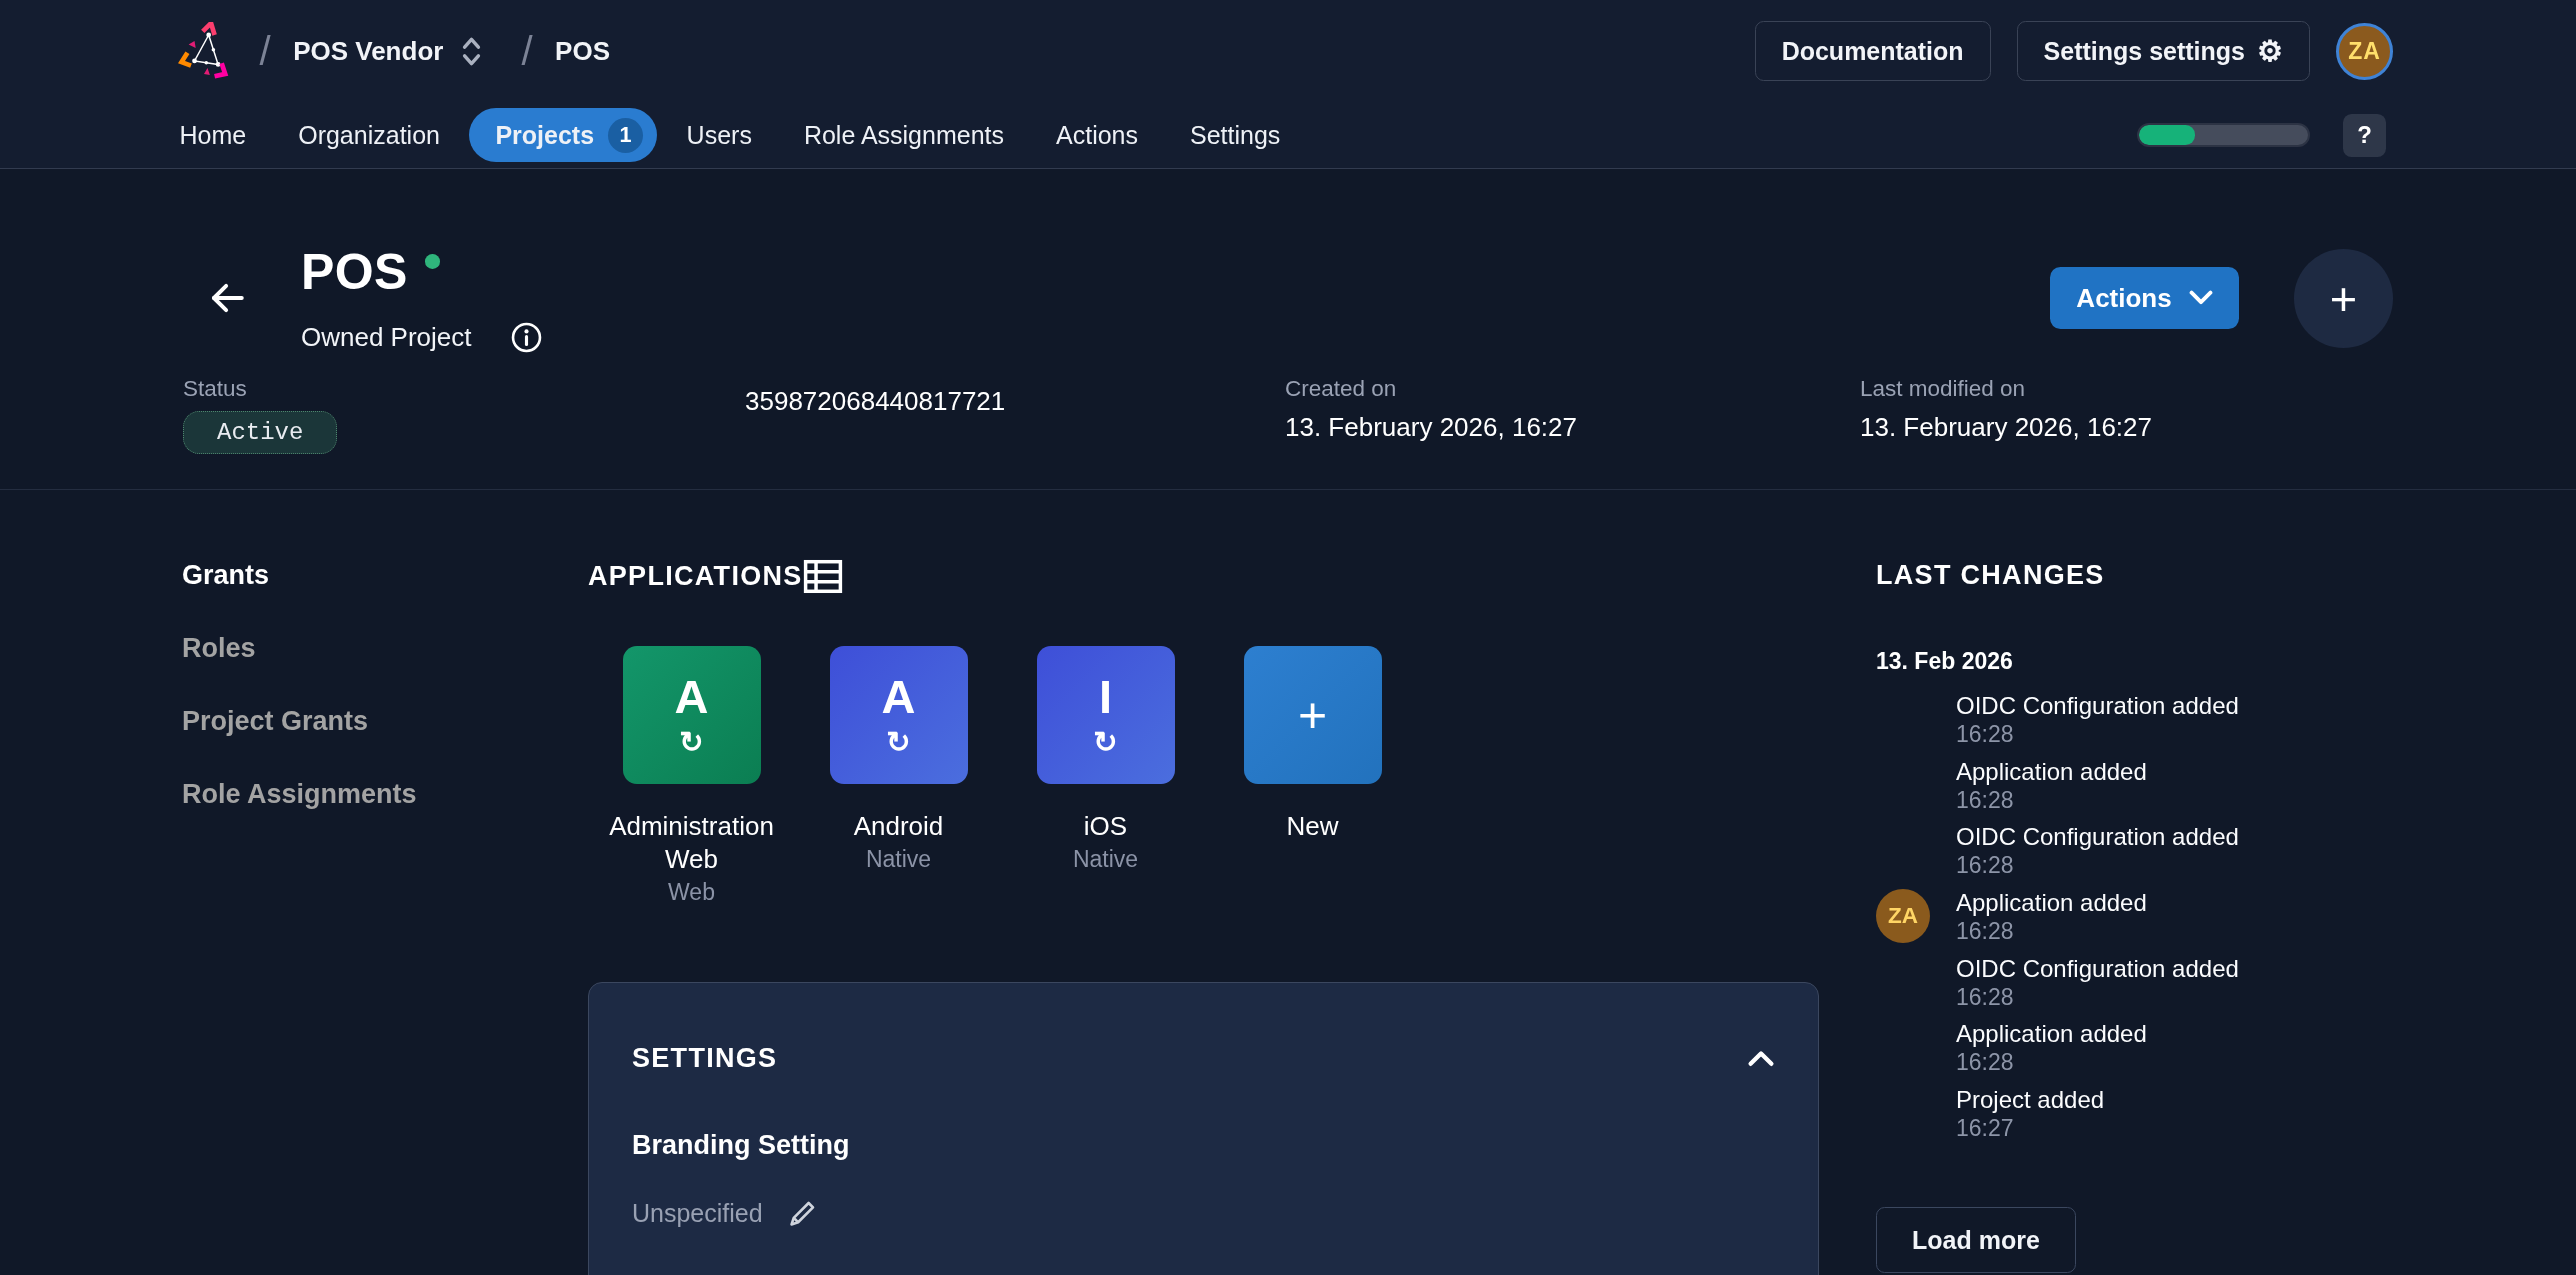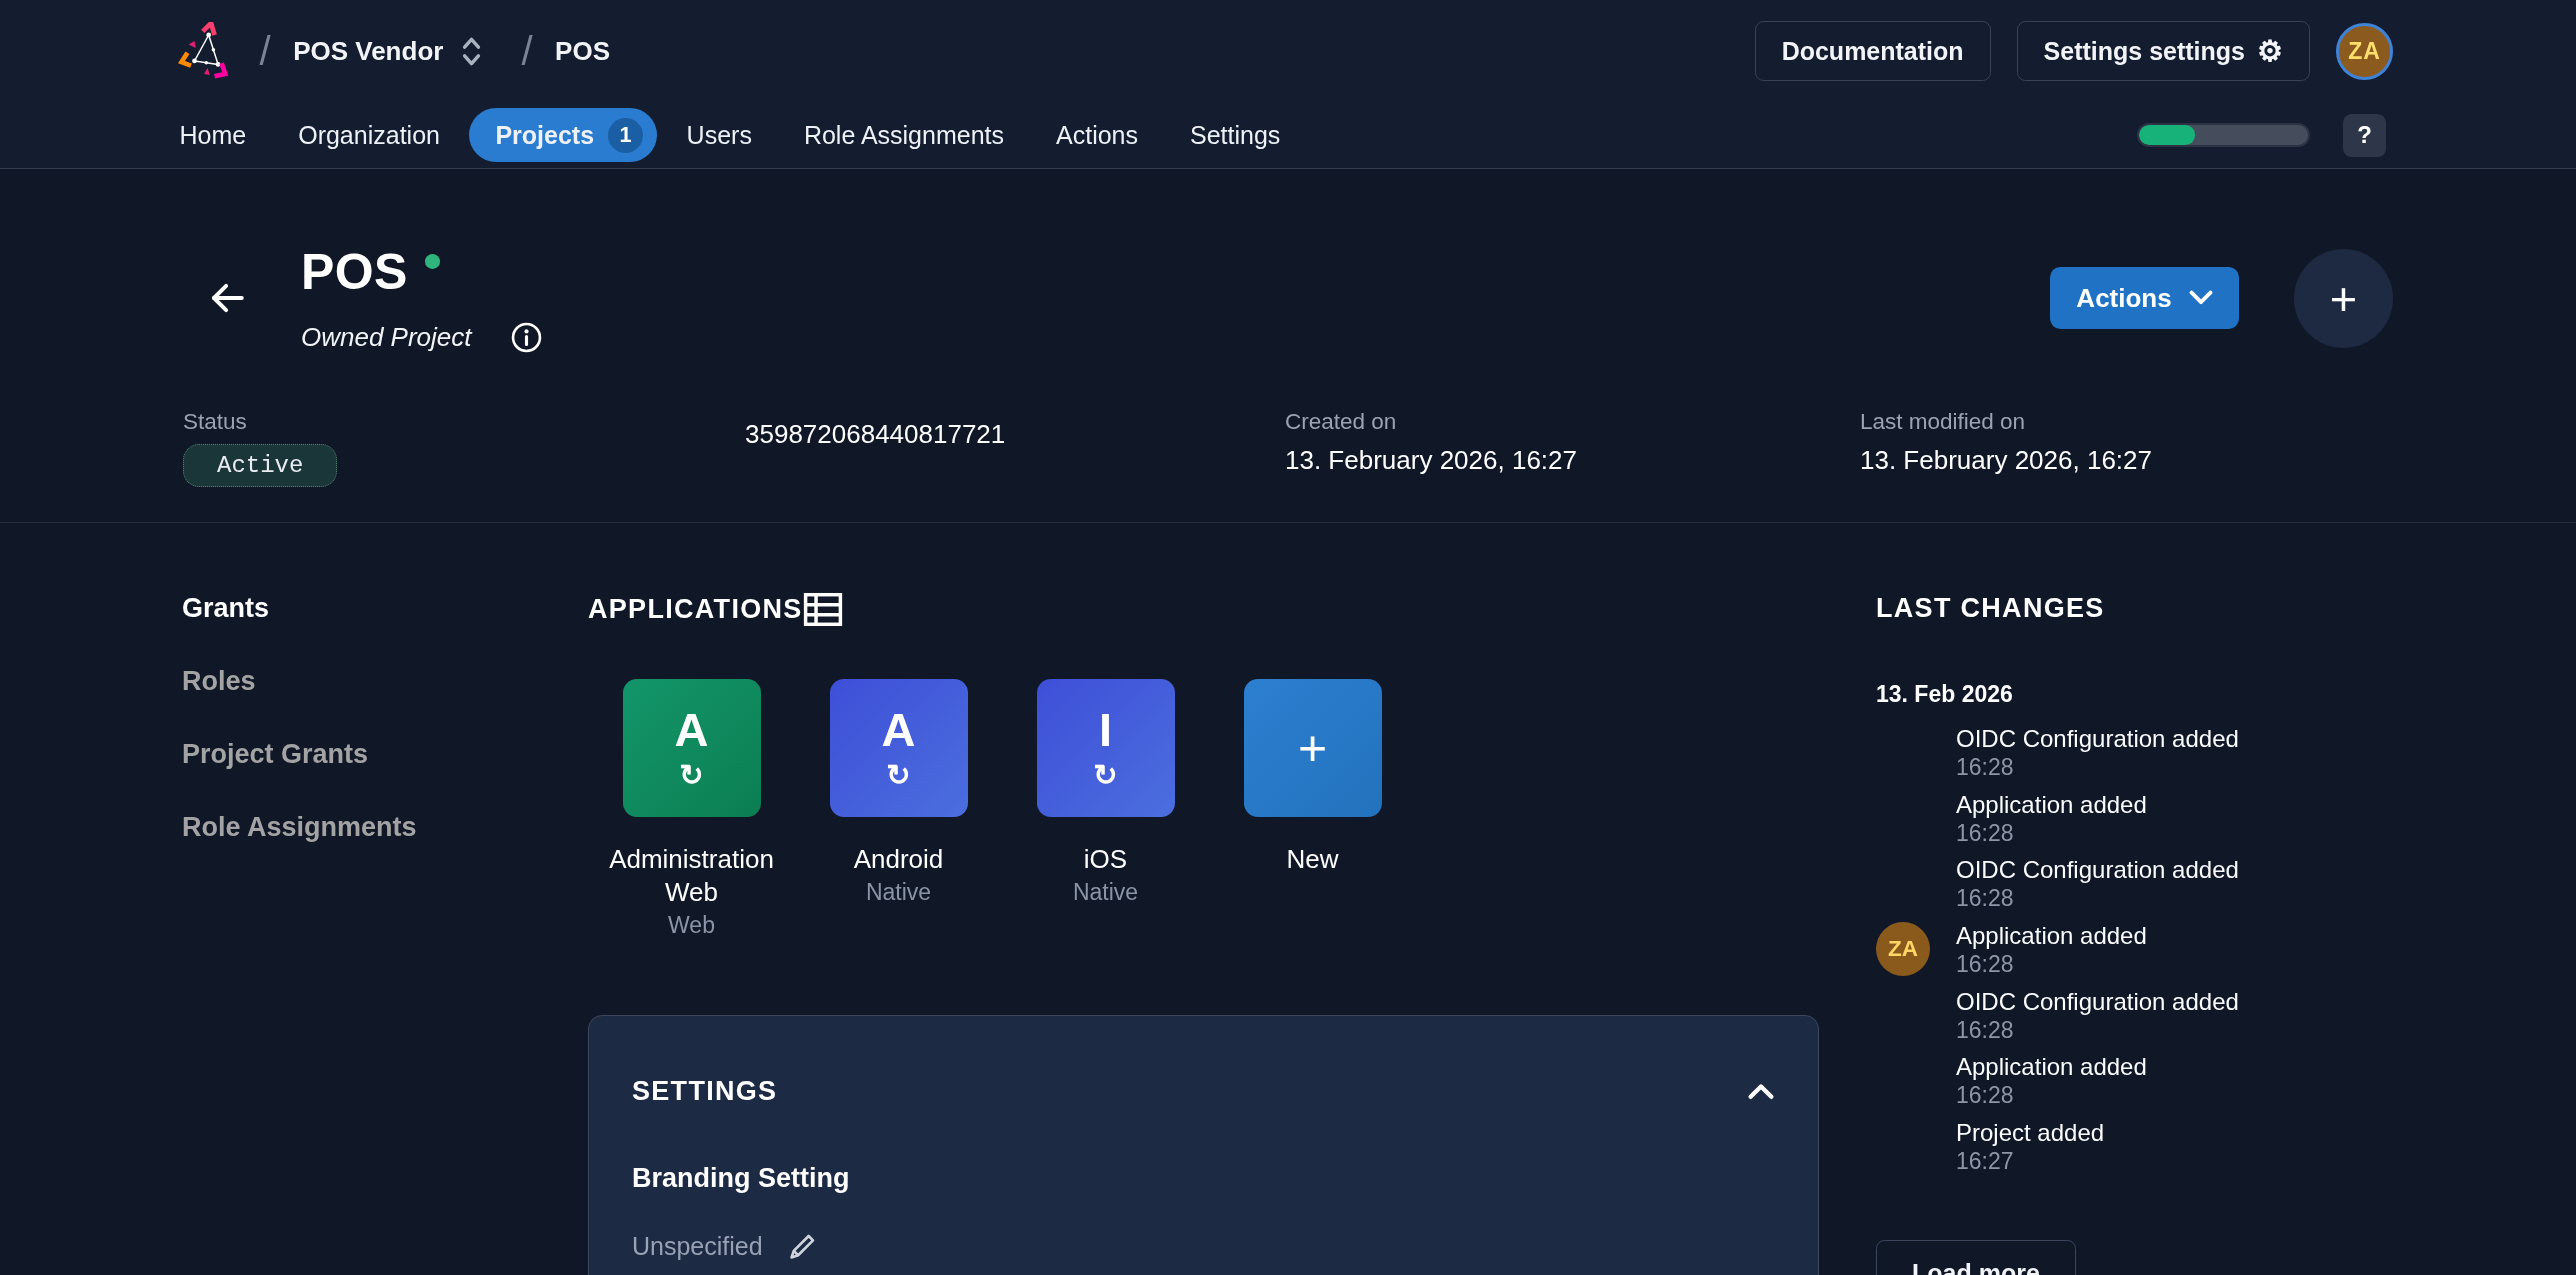--- a/index.html
+++ b/index.html
@@ -39,29 +39,29 @@
               display:flex; align-items:center; justify-content:center; cursor:pointer; border:none; font-family:inherit; }
 
   
   .page-head { padding:73px 183px 35px 183px; border-bottom:0.9px solid #242d40; }
   .title-row { display:flex; align-items:center; }
   .back-btn { width:40px; height:40px; margin-right:54px; margin-left:24px; cursor:pointer; flex:none; background:none; border:none; }
   .title-block {}
   .h1-row { display:flex; align-items:flex-start; }
   .page-title { font-size:50px; font-weight:700; letter-spacing:0.4px; line-height:61px; }
   .title-dot { width:14.7px; height:14.7px; border-radius:50%; background:#2fb57c; margin:12px 0 0 17.3px; }
-  .subtitle-row { display:flex; align-items:center; gap:38px; margin-top:18px;font-style:italic; }
+  .subtitle-row { display:flex; align-items:center; gap:38px; margin-top:18px; }
   .page-subtitle { font-size:26px; color:#f2f4f8; }
   .title-actions { margin-left:auto; display:flex; align-items:center; gap:55px; }
   .primary-btn { background:#2073c4; border:none; border-radius:10.4px; color:#fff; font-size:26px; font-weight:600;
                  padding:15.6px 26px; display:inline-flex; align-items:center; gap:17.3px; cursor:pointer; font-family:inherit; }
   .fab { width:99px; height:99px; border-radius:50%; background:#1e2a42; color:#fff; font-size:47px; font-weight:300;
          border:none; display:flex; align-items:center; justify-content:center; cursor:pointer; font-family:inherit; }
 
-  .meta-row { display:grid; grid-template-columns:562px 540px 575px 1fr; margin-top:55px; }
+  .meta-row { display:grid; grid-template-columns:562px 540px 575px 1fr; margin-top:22px; }
   .meta-label { font-size:22.5px; color:#9aa2b4; }
   .meta-value { font-size:26px; color:#fff; margin-top:10.4px; }
   .chip { display:inline-block; margin-top:8.6px; font-size:24px; color:#e9ecf1; padding:7px 33px;
           border-radius:16px; background:rgba(76,175,125,0.20); border:0.9px dotted rgba(120,200,155,0.55);font-family:Liberation Mono, monospace; }
 
   
   .content { display:flex; padding:0 182px; }
   .sidenav { width:406px; flex:none; padding-top:69px; }
   .side-item { font-size:27px; color:#a3a3a3; margin-bottom:40px; line-height:33px; cursor:pointer;font-weight:bold; }
   .side-item.active { color:#fff; font-weight:700; }

